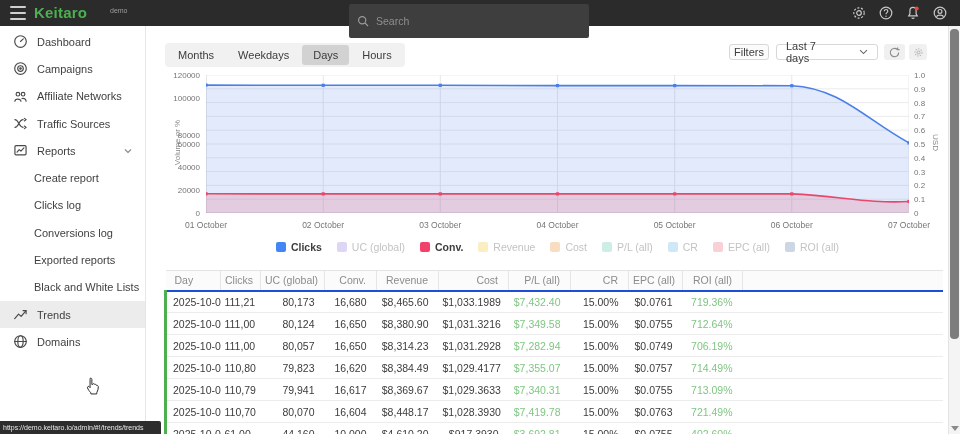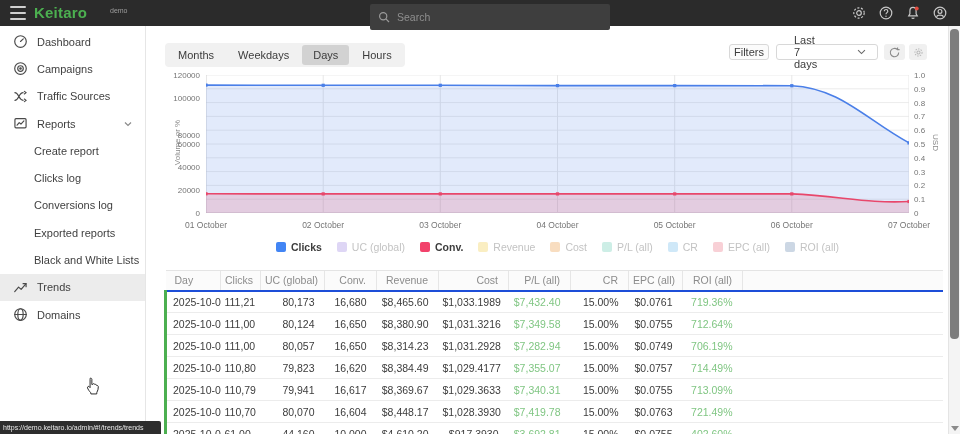--- a/index.html
+++ b/index.html
@@ -6,21 +6,21 @@
   html,body { width:960px; height:434px; overflow:hidden; }
   body { font-family:"Liberation Sans", sans-serif; background:#fff; position:relative; }
   #screen { position:absolute; inset:0; width:960px; height:434px; overflow:hidden; background:#fff; }
 
   
   .topbar { position:absolute; left:0; top:0; width:960px; height:26px; background:#2b2b2b; z-index:30; }
   .hamburger { position:absolute; left:10px; top:6px; width:16px; height:14px; display:flex; flex-direction:column; justify-content:space-between; cursor:pointer; }
   .hamburger span { display:block; height:2px; background:#cfcfcf; border-radius:1px; }
   .logo { position:absolute; left:34px; top:4px; font-size:15px; font-weight:bold; color:#4cb050; letter-spacing:.2px; }
   .logo-suffix { position:absolute; left:110px; top:7px; font-size:7px; color:#9e9e9e; }
-  .searchbox { position:absolute; left:370px; top:4px; width:240px; height:26px; background:#3e3e3e; border-radius:2px; display:flex; align-items:center; padding-left:8px; }
+  .searchbox { position:absolute; left:349px; top:4px; width:240px; height:34px; background:#3e3e3e; border-radius:2px; display:flex; align-items:center; padding-left:8px; }
   .searchbox .ph { color:#8f8f8f; font-size:10.5px; margin-left:7px; }
   .top-icons { position:absolute; right:12px; top:0; height:26px; display:flex; align-items:center; gap:11px; }
   .tbicon { width:16px; height:16px; display:inline-flex; cursor:pointer; }
 
   
   .sidebar { position:absolute; left:0; top:26px; width:146px; height:408px; background:#fff; border-right:1px solid #e6e6e6; padding-top:2px; z-index:5; }
   .side-item { height:27.3px; display:flex; align-items:center; font-size:11px; color:#3f3f3f; cursor:pointer; position:relative; }
   .side-item .sicon { width:15px; height:15px; margin-left:13px; flex:none; display:inline-flex; }
   .side-item .slabel { margin-left:9px; white-space:nowrap; }
   .side-item.sub .slabel { margin-left:34px; }
@@ -32,21 +32,21 @@
 
   
   .main { position:absolute; left:147px; top:26px; width:801px; height:408px; background:#fff; overflow:hidden; }
 
   
   .tabgroup { position:absolute; left:18px; top:17px; height:24px; background:#f1f1f1; border-radius:4px; display:flex; align-items:center; padding:0 2px; gap:2px; }
   .tab { font-size:11px; color:#3c3c3c; padding:4px 11px; border-radius:3px; cursor:pointer; white-space:nowrap; }
   .tab.active { background:#d2d2d2; }
   .btn { position:absolute; top:18px; height:16px; border:1px solid #d8d8d8; border-radius:3px; background:#fff; font-size:11px; color:#3c3c3c; display:flex; align-items:center; justify-content:center; cursor:pointer; }
   .btn.filters { left:582px; width:40px; background:#fbfbfb; }
-  .btn.range { left:629px; width:102px; justify-content:space-between; padding:0 17px;gap:40px; }
+  .btn.range { left:629px; width:102px; justify-content:space-between; padding:0 9px;gap:40px; }
   .btn.iconbtn { background:#f0f0f0; border:none; }
   .btn.refresh { left:737px; width:21px; }
   .btn.gear2 { left:762px; width:18px; }
 
   
   .axis-ylabel { position:absolute; font-size:8px; color:#8a8a8a; white-space:nowrap; }
   .ytick { position:absolute; font-size:8px; color:#757575; width:44px; }
   .ytick.left { text-align:right; }
   .xtick { position:absolute; font-size:8.5px; color:#757575; width:70px; text-align:center; top:194px; }
   #plot { position:absolute; left:59px; top:49px; width:703px; height:138px; }
@@ -139,20 +139,30 @@
       </div>
       <div class="side-item parent">
         <span class="sicon">
           <svg viewBox="0 0 14 14" width="15" height="15" fill="none" stroke="#4a4a4a" stroke-width="1.1" stroke-linecap="round" stroke-linejoin="round">
             <circle cx="7" cy="7" r="5.4"></circle>
             <circle cx="7" cy="7" r="2.6"></circle>
             <circle cx="7" cy="7" r="0.7" fill="#4a4a4a"></circle>
           </svg>
         </span>
         <span class="slabel">Campaigns</span>
+      </div>
+      <div class="side-item parent">
+        <span class="sicon">
+          <svg viewBox="0 0 14 14" width="15" height="15" fill="none" stroke="#4a4a4a" stroke-width="1.1" stroke-linecap="round" stroke-linejoin="round">
+            <circle cx="4.6" cy="4.8" r="1.7"></circle>
+            <circle cx="9.4" cy="4.8" r="1.7"></circle>
+            <path d="M1.8 11.4 C1.8 8.9 7.4 8.9 7.4 11.4 M8.4 8.9 C10.8 8.4 12.2 9.8 12.2 11.4"></path>
+          </svg>
+        </span>
+        <span class="slabel">Affiliate Networks</span>
       </div>
       <div class="side-item parent">
         <span class="sicon">
           <svg viewBox="0 0 14 14" width="15" height="15" fill="none" stroke="#4a4a4a" stroke-width="1.1" stroke-linecap="round" stroke-linejoin="round">
             <path d="M1.8 10.6 C5.4 10.6 5.4 3.4 9.4 3.4 M1.8 3.4 C5.4 3.4 5.4 10.6 9.4 10.6"></path>
             <path d="M10.6 2.2 L12.3 3.4 L10.6 4.6 M10.6 9.4 L12.3 10.6 L10.6 11.8"></path>
           </svg>
         </span>
         <span class="slabel">Traffic Sources</span>
       </div>

